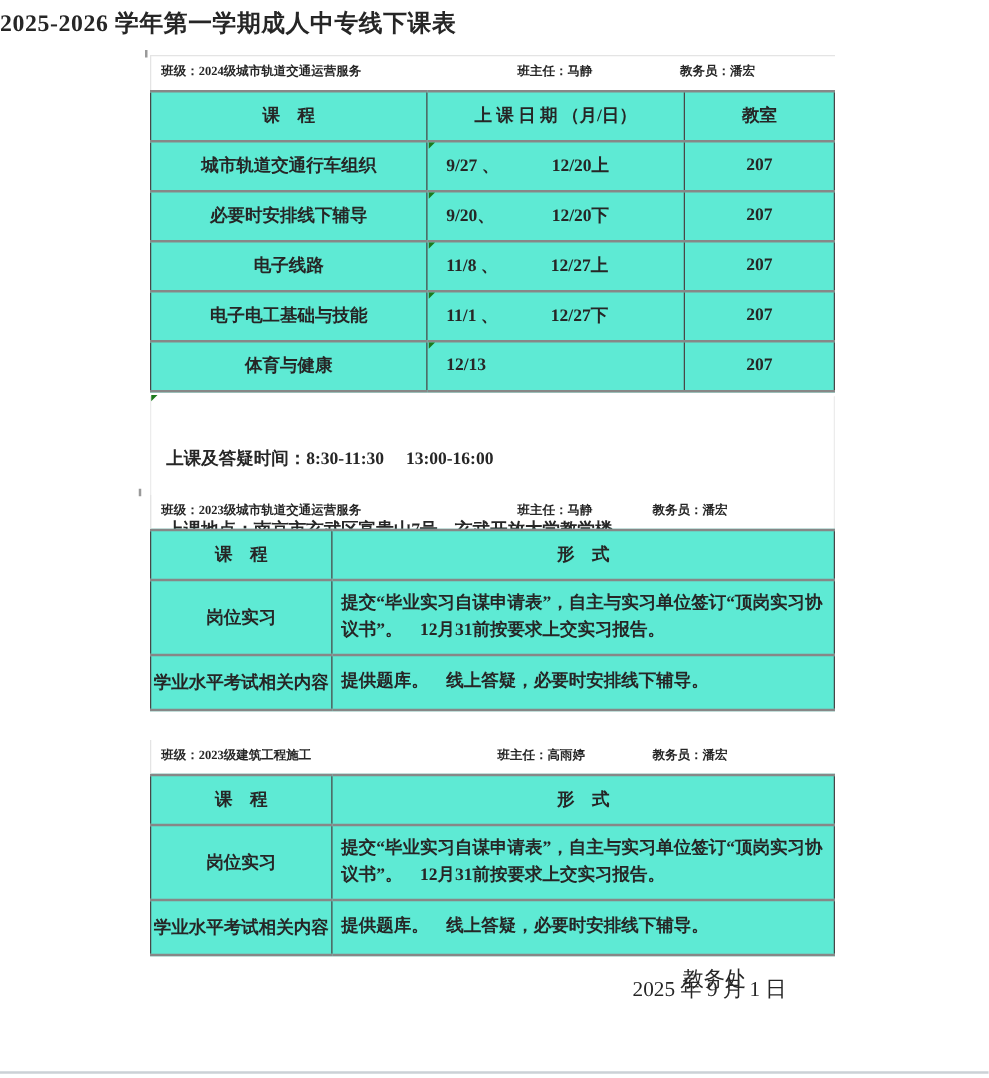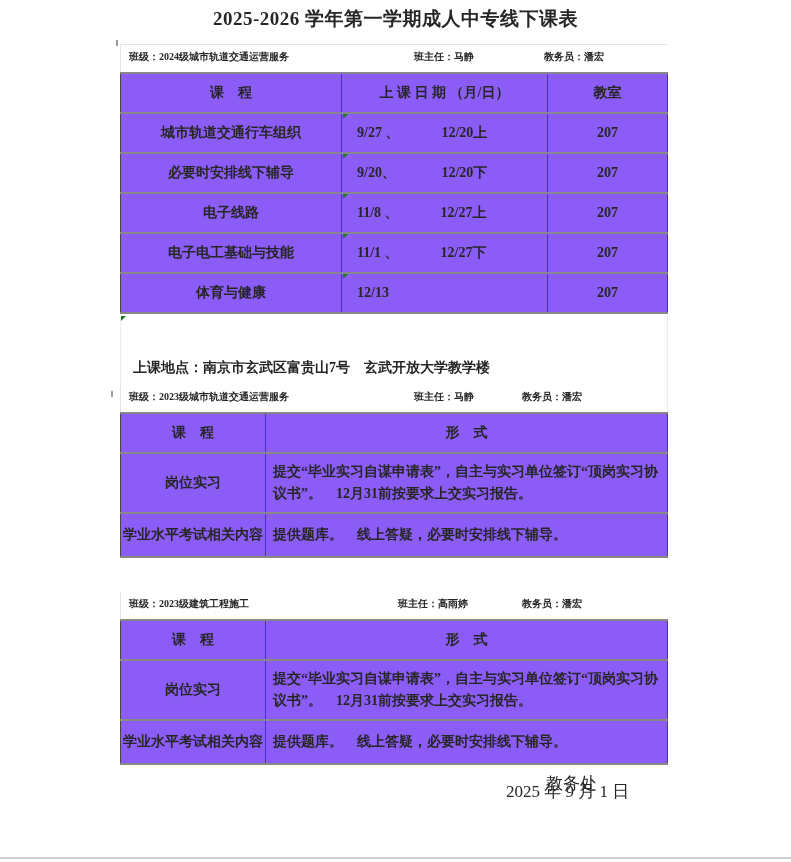--- a/index.html
+++ b/index.html
@@ -5,37 +5,37 @@
   html,body{margin:0;padding:0;}
   body{
     width:791px;height:862px;background:#ffffff;position:relative;overflow:hidden;
     font-family:"Liberation Serif","DejaVu Serif",serif;
     color:#262626;
   }
   .page{position:absolute;inset:0;}
 
   
   .doc-title{
-    position:absolute;top:6px;left:0;width:791px;text-align:center;
+    position:absolute;top:6px;left:0;width:791px;
     font-size:19px;font-weight:bold;letter-spacing:0.5px;
   }
 
   
   .tblock{position:absolute;left:120px;}
   .cls-row{position:relative;height:27px;font-size:10px;font-weight:bold;
     border-left:1px solid #e4e4e4;}
   .cls-row .cls{position:absolute;left:8px;top:5px;white-space:pre;}
   .cls-row .tch{position:absolute;top:5px;white-space:pre;}
   .cls-row .reg{position:absolute;top:5px;white-space:pre;}
   .t1 .tch{left:293px;} .t1 .reg{left:423px;}
   .t2 .tch{left:293px;} .t2 .reg{left:401px;}
   .t3 .tch{left:277px;} .t3 .reg{left:401px;}
   .t1 .cls-row{border-top:1px solid #e4e4e4;}
 
-  table{border-collapse:collapse;table-layout:fixed;width:547px;background:#8b5cf6;}
+  table{border-collapse:collapse;table-layout:fixed;width:547px;background:#5eead4;}
   td{
     border-left:1px solid #474747;border-right:1px solid #474747;
     border-top:2px solid #878787;border-bottom:2px solid #878787;
     font-size:14px;font-weight:bold;text-align:center;vertical-align:middle;
     padding:0;overflow:hidden;
   }
   .t1 td.c-head{height:38px;}
   .t1 td.c-body{height:38px;}
   td.dates{text-align:left;padding-left:15px;white-space:pre;}
   .t2 td.c-head,.t3 td.c-head{height:38px;}
@@ -118,32 +118,33 @@
         <td class="c-body">207</td>
       </tr>
       <tr>
         <td class="c-body">体育与健康</td>
         <td class="c-body dates">12/13</td>
         <td class="c-body">207</td>
       </tr>
     </tbody>
       </table>
     <div class="notes">
+      <div>上课及答疑时间：8:30-11:30　 13:00-16:00</div>
       <div>上课地点：南京市玄武区富贵山7号　玄武开放大学教学楼</div>
     </div>
   </div>
 
   <span class="flag fl1"></span>
   <span class="flag fl2"></span>
   <span class="flag fl3"></span>
   <span class="flag fl4"></span>
   <span class="flag fl5"></span>
   <span class="flag fl6"></span>
 
-  <div class="tblock t2" style="top:385px;">
+  <div class="tblock t2" style="top:396px;">
     <div class="cls-row">
       <span class="cls">班级：2023级城市轨道交通运营服务</span>
       <span class="tch">班主任：马静</span>
       <span class="reg">教务员：潘宏</span>
     </div>
     <table>
       <colgroup>
           <col style="width:145px">
           <col style="width:402px">
         </colgroup>

